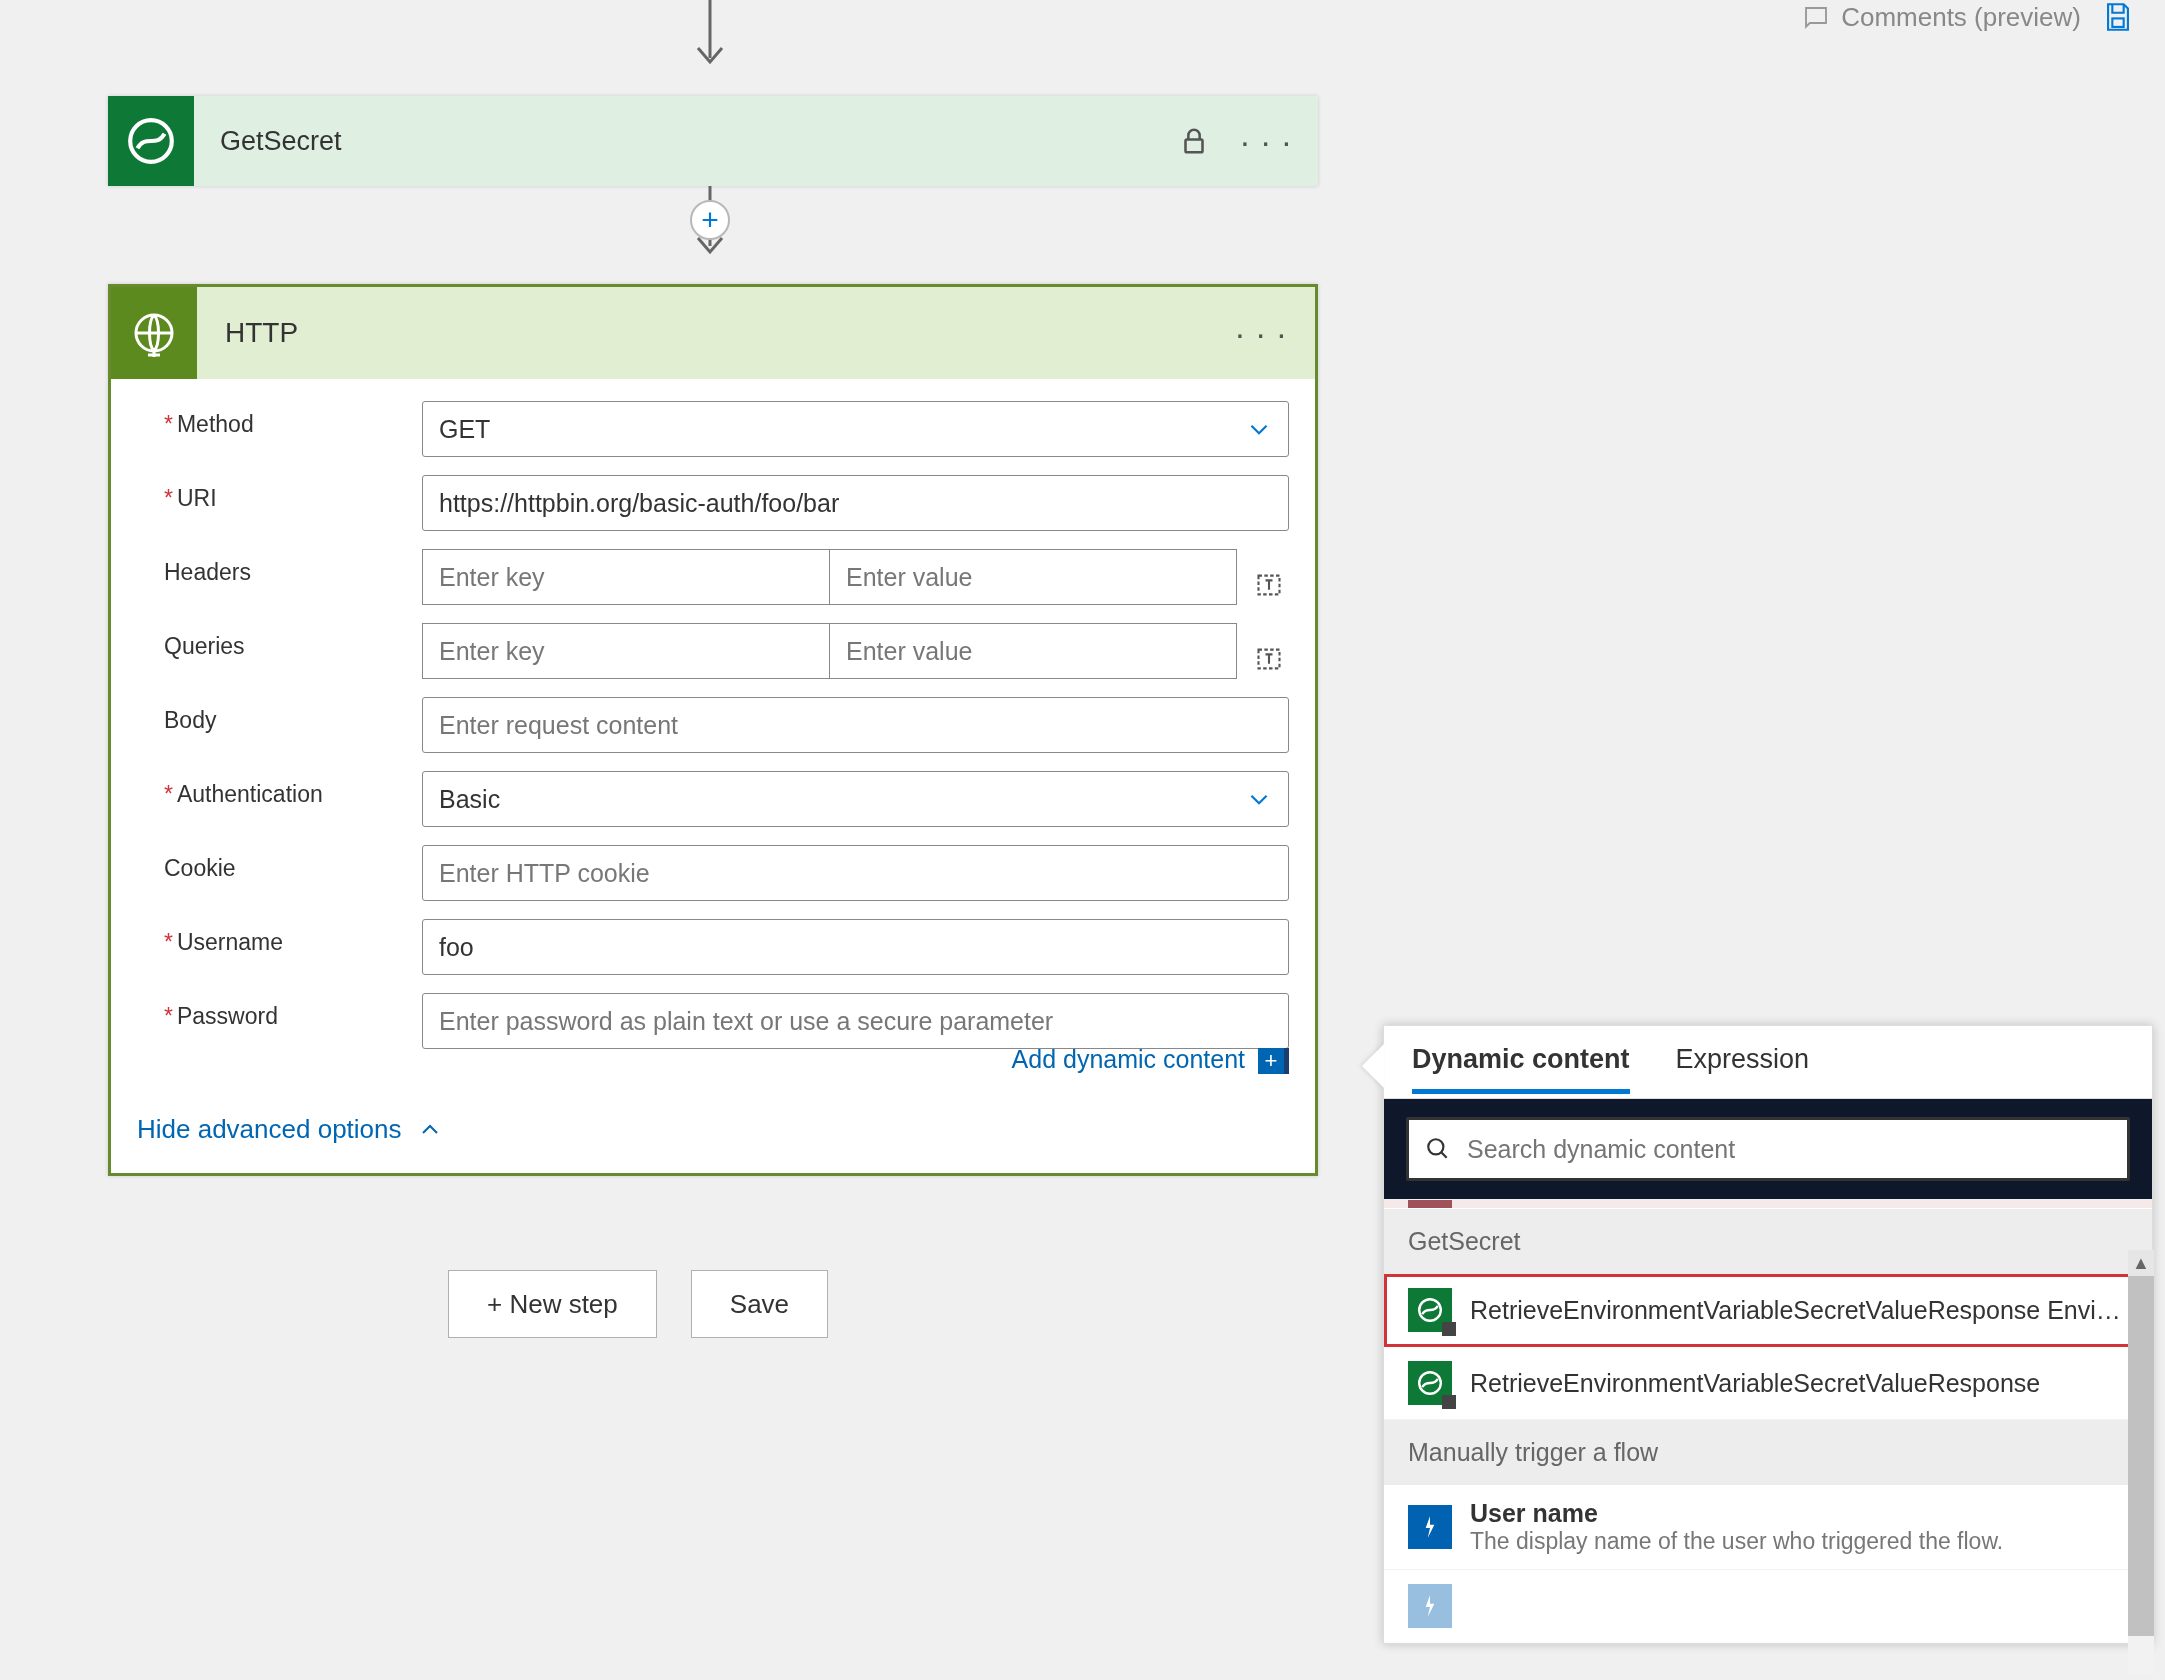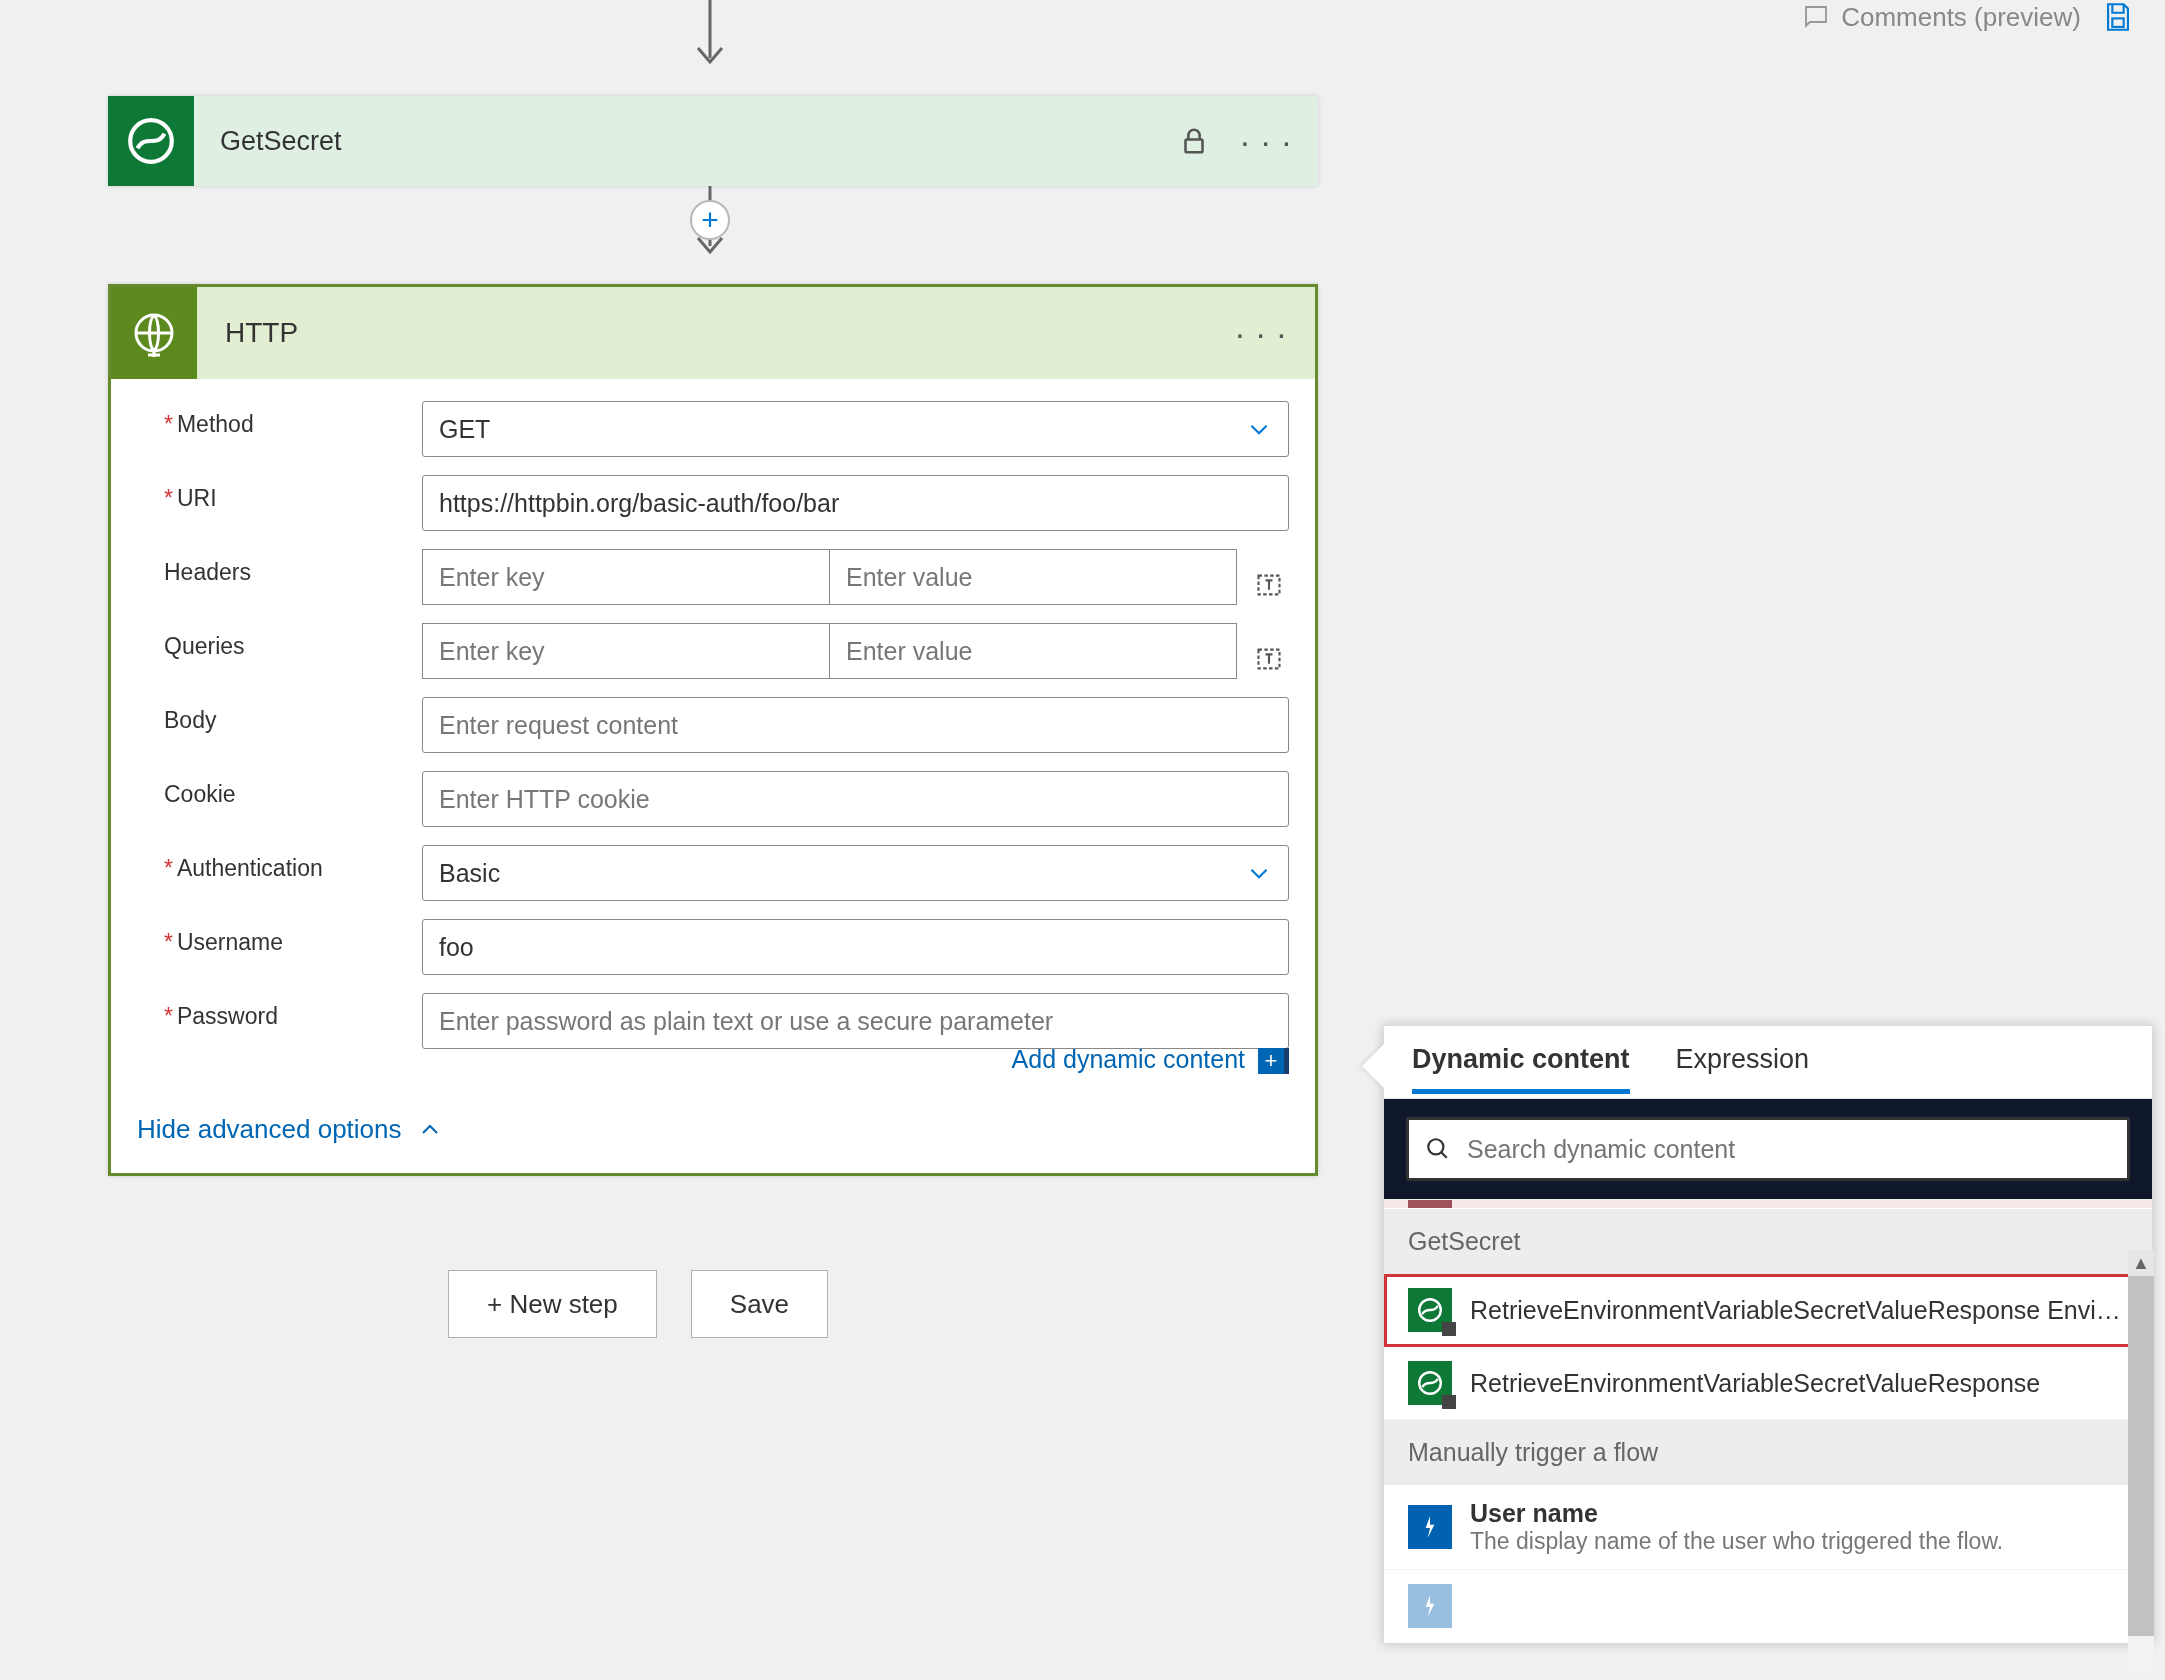--- a/index.html
+++ b/index.html
@@ -1,19 +1,19 @@
 <!DOCTYPE html>
 <html><head>
 <meta charset="utf-8">
 <style>
   * { box-sizing: border-box; margin: 0; padding: 0; font-family: "Segoe UI", -apple-system, sans-serif; }
   body { background: #f0f0f0; width: 2165px; height: 1680px; position: relative; font-size: 25px; }
 
   .topbar { position: absolute; top: 0; right: 30px; display: flex; align-items: center; gap: 20px; color: #888; font-size: 26px; }
-  .topbar .comments { display: flex; align-items: flex-start; gap: 10px; }
+  .topbar .comments { display: flex; align-items: flex-end; gap: 10px; }
 
   .canvas { position: absolute; left: 0; top: 20px; right: 0; bottom: 0; }
 
   
   .arrow-seg { position: absolute; left: 710px; margin-left: -15px; width: 30px; color: #666; text-align:center; }
   .arrow-svg { stroke:#666; stroke-width:3; fill:none; }
 
   .plus-circle { position: absolute; left: 690px; width: 40px; height: 40px; border: 2px solid #b8b8b8; border-radius: 50%; background: #fff; color: #0078d4; display: flex; align-items: center; justify-content: center; font-size: 30px; cursor: pointer; }
 
   .card { position: absolute; left: 108px; width: 1210px; background: #fff; box-shadow: 0 0 4px rgba(0,0,0,0.15); }
@@ -211,38 +211,38 @@
       <div class="form-row">
         <div class="form-label"><span>Body</span></div>
         <div class="form-field">
             <div class="input placeholder">
               <span>Enter request content</span>
             </div>
           </div>
       </div>
 
       <div class="form-row">
-        <div class="form-label"><span>Cookie</span></div>
-        <div class="form-field">
-            <div class="input placeholder">
-              <span>Enter HTTP cookie</span>
-            </div>
-          </div>
-      </div>
-
-      <div class="form-row">
         <div class="form-label"><span class="req">*</span><span>Authentication</span></div>
         <div class="form-field">
           <div class="select">
             <span>Basic</span>
             <svg width="26" height="26" viewBox="0 0 24 24" fill="none" stroke="#0078d4" stroke-width="2">
                 <polyline points="5,9 12,16 19,9"></polyline>
               </svg>
           </div>
         </div>
+      </div>
+
+      <div class="form-row">
+        <div class="form-label"><span>Cookie</span></div>
+        <div class="form-field">
+            <div class="input placeholder">
+              <span>Enter HTTP cookie</span>
+            </div>
+          </div>
       </div>
 
       <div class="form-row">
         <div class="form-label"><span class="req">*</span><span>Username</span></div>
         <div class="form-field">
             <div class="input">
               <span>foo</span>
             </div>
           </div>
       </div>

